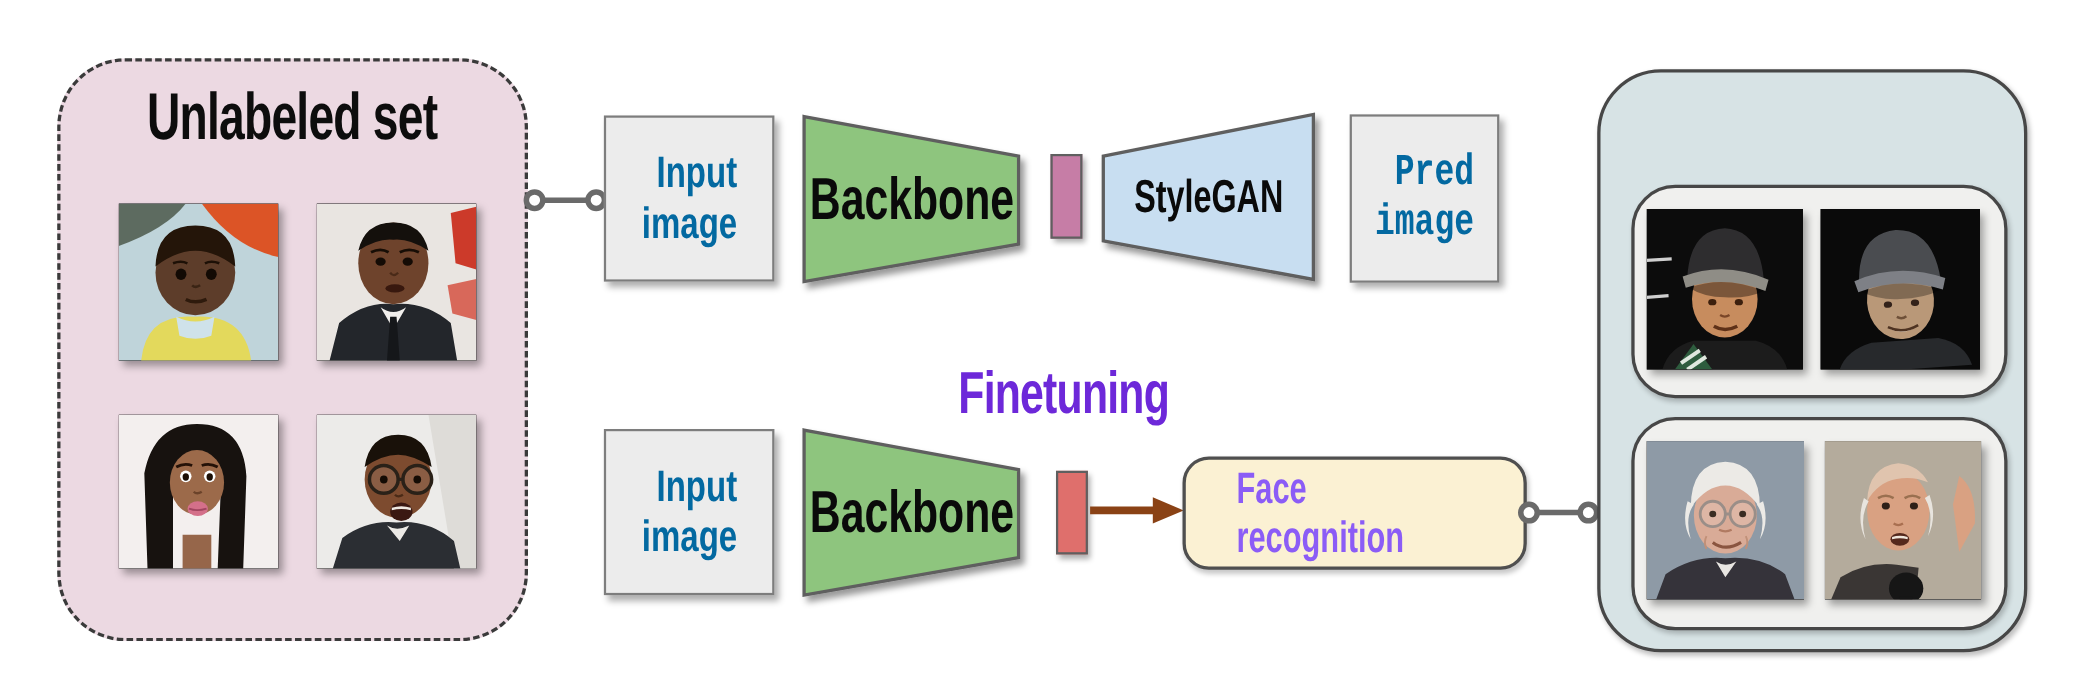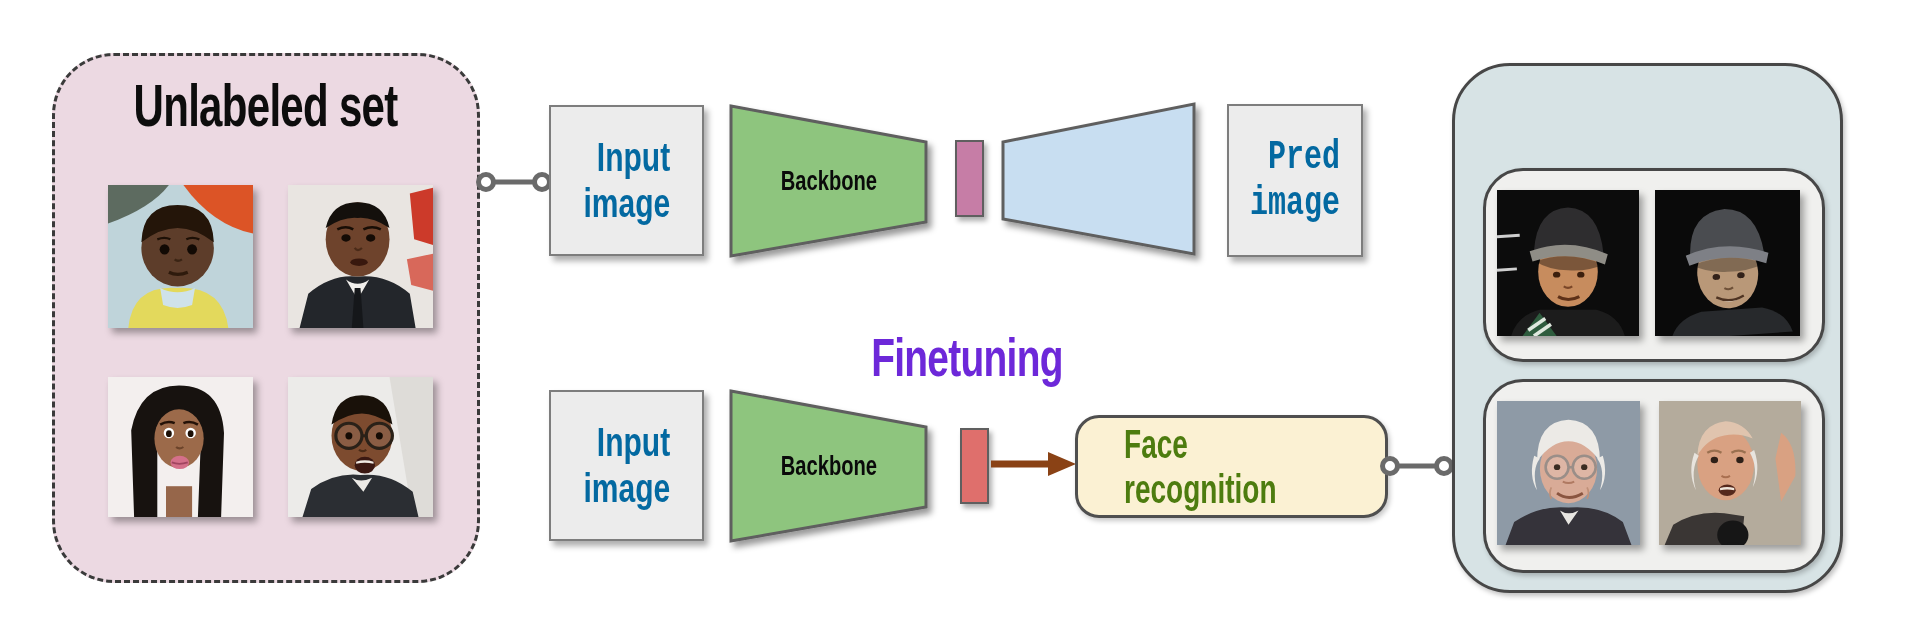--- a/index.html
+++ b/index.html
@@ -34,39 +34,39 @@
 
   
   .gray-box{
     position:absolute;background:#ececec;border:2.5px solid #7d7d7d;
     box-shadow:4px 5px 6px rgba(0,0,0,0.32);
     display:flex;align-items:center;justify-content:center;text-align:right;
     font-weight:bold;font-size:40px;line-height:1.14;color:#0369a1;
   }
   .trap-label{
     position:absolute;display:flex;align-items:center;justify-content:center;
-    font-weight:bold;font-size:28px;color:#0a0a0a;pointer-events:none;
+    font-weight:bold;font-size:54px;color:#0a0a0a;pointer-events:none;
   }
   .latent{
     position:absolute;width:25px;border:2.5px solid #5f5f5f;
     box-shadow:3px 4px 5px rgba(0,0,0,0.32);
   }
   .latent-mauve{left:955px;top:140px;height:73px;background:#c67da6;}
   .latent-red{left:960px;top:428px;height:72px;background:#df6f6c;}
   .section-title{
     position:absolute;width:360px;text-align:center;font-weight:bold;
     font-size:54px;line-height:1;letter-spacing:-1px;
   }
   .title-pretraining{left:787px;top:38px;color:#4f1c38;}
   .title-finetuning{left:787px;top:330px;color:#6d28d9;}
   .facerec-box{
     position:absolute;left:1075px;top:415px;width:307px;height:97px;
     background:#fbf1d3;border:3px solid #4f4f4f;border-radius:24px;
     display:flex;align-items:center;justify-content:center;
-    font-weight:bold;font-size:40px;color:#4d7c0f;
+    font-weight:bold;font-size:40px;color:#8b5cf6;
     box-shadow:2px 3px 5px rgba(0,0,0,0.22);
   }
   .shape-svg{position:absolute;overflow:visible;}
 </style>
 </head>
 <body>
 
 <div class="stage">
 
   <div class="unlabeled-panel"></div>
@@ -173,20 +173,23 @@
   <div class="latent latent-mauve"></div>
 
   <svg class="shape-svg" style="left:1001px;top:101px;" width="196" height="156">
     <defs>
         <filter id="ds2" x="-20%" y="-20%" width="150%" height="150%">
           <feDropShadow dx="4" dy="5" stdDeviation="3" flood-opacity="0.4"></feDropShadow>
         </filter>
       </defs>
     <polygon points="2,41 193,3 193,153 2,118" fill="#c8def1" stroke="#5f5f5f" stroke-width="3" filter="url(#ds2)"></polygon>
   </svg>
+  <div class="trap-label" style="left:1001px;top:101px;width:196px;height:156px;font-size:42px;">
+      <span class="cond" style="transform:scaleX(0.70);">StyleGAN</span>
+    </div>
 
   <div class="gray-box" style="left:1227px;top:104px;width:132px;height:149px;font-family:Liberation Mono, monospace;">
       <span class="cond" style="transform:scaleX(0.75);">Pred
 image</span>
     </div>
 
   <div class="section-title title-finetuning"><span class="cond">Finetuning</span></div>
 
   <div class="gray-box" style="left:549px;top:390px;width:151px;height:147px;">
       <span class="cond" style="transform:scaleX(0.75);">Input

